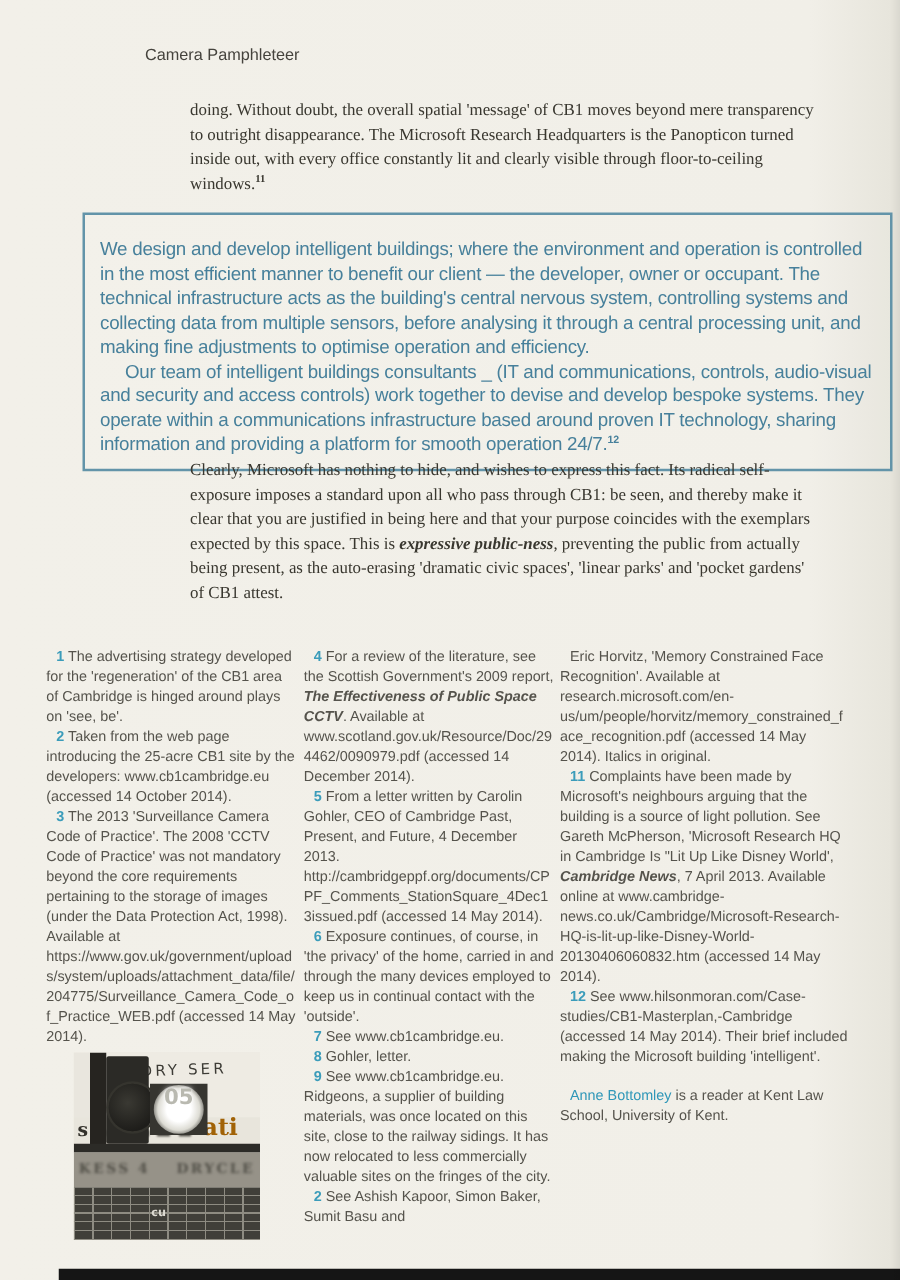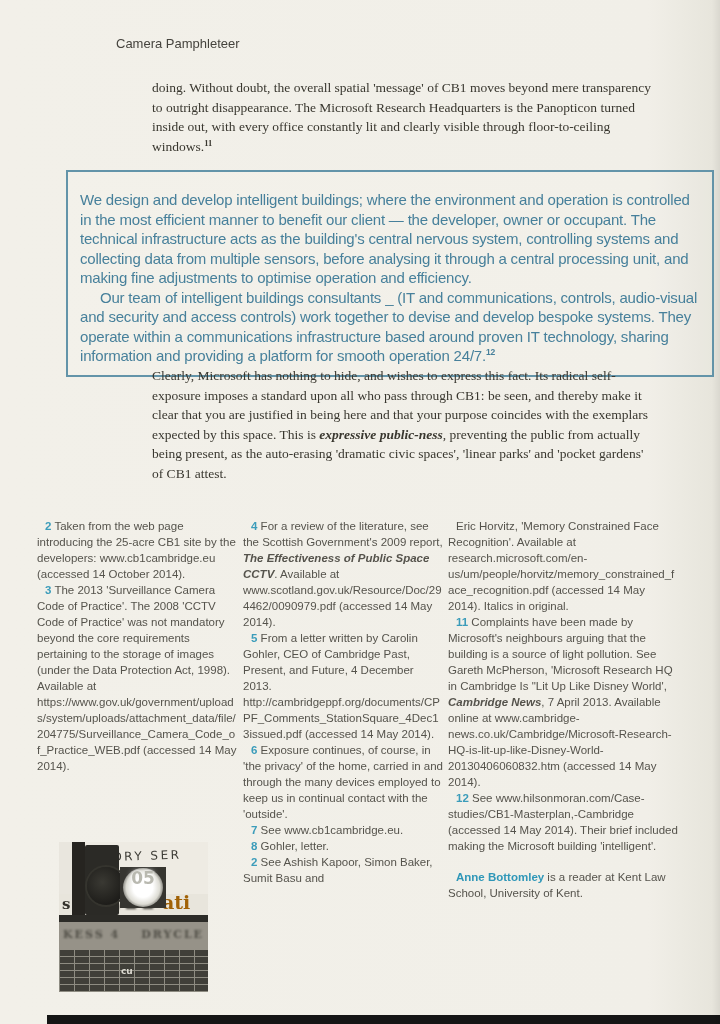--- a/index.html
+++ b/index.html
@@ -22,21 +22,21 @@
   .quote-para{margin:0;font:15px/19.5px "Liberation Sans",sans-serif;
     color:#47809b;letter-spacing:-0.2px;}
   .quote-para.indent{text-indent:20px;}
   .fn-col{position:absolute;top:518px;font:11.5px/16px "Liberation Sans",sans-serif;
     color:#55534c;overflow-wrap:break-word;word-break:break-word;}
   .fn-col1{left:37px;width:201px;}
   .fn-col2{left:243px;width:201px;}
   .fn-col3{left:448px;width:232px;}
   .fn-para{margin:0;text-indent:8px;}
   .fn-num{color:#3b9cba;font-weight:700;}
-  .bio-name{color:#2f97b8;font-weight:700;margin-top:40px;}
+  .bio-name{color:#2f97b8;font-weight:400;margin-top:40px;}
   .bios{margin-top:15px;}
   
   .photo{position:absolute;left:59px;top:842px;width:149px;height:150px;
     background:#e9e6de;overflow:hidden;font-family:"DejaVu Sans",sans-serif;}
   .photo-sign{position:absolute;left:14px;top:0;right:0;height:52px;background:#eeebe3;}
   .photo-sign-text{position:absolute;left:28px;top:7px;font-size:12px;font-weight:500;
     letter-spacing:2.5px;color:#3d3c36;transform:rotate(-2deg);white-space:nowrap;}
   .photo-pole{position:absolute;left:13px;top:0;width:13px;height:74px;background:#262420;}
   .photo-signal{position:absolute;left:26px;top:3px;width:34px;height:70px;
     background:#2b2a26;border-radius:2px;}
@@ -81,30 +81,32 @@
   <p class="body-para para1"><span class="seg-t">doing. Without doubt, the overall spatial 'message' of CB1 moves beyond mere transparency to outright disappearance. The Microsoft Research Headquarters is the Panopticon turned inside out, with every office constantly lit and clearly visible through floor-to-ceiling windows.</span><sup class="fn-ref">11</sup></p>
 
   <div class="quote-box">
     <p class="quote-para"><span class="seg-t">We design and develop intelligent buildings; where the environment and operation is controlled in the most efficient manner to benefit our client — the developer, owner or occupant. The technical infrastructure acts as the building's central nervous system, controlling systems and collecting data from multiple sensors, before analysing it through a central processing unit, and making fine adjustments to optimise operation and efficiency.</span></p>
     <p class="quote-para indent"><span class="seg-t">Our team of intelligent buildings consultants _ (IT and communications, controls, audio-visual and security and access controls) work together to devise and develop bespoke systems. They operate within a communications infrastructure based around proven IT technology, sharing information and providing a platform for smooth operation 24/7.</span><sup class="fn-ref">12</sup></p>
   </div>
 
   <p class="body-para para2"><span class="seg-t">Clearly, Microsoft has nothing to hide, and wishes to express this fact. Its radical self-exposure imposes a standard upon all who pass through CB1: be seen, and thereby make it clear that you are justified in being here and that your purpose coincides with the exemplars expected by this space. This is </span><span class="seg-i">expressive public-ness</span><span class="seg-t">, preventing the public from actually being present, as the auto-erasing 'dramatic civic spaces', 'linear parks' and 'pocket gardens' of CB1 attest.</span></p>
 
   <div class="fn-col fn-col1">
+      <div class="fn-para"><span class="fn-num">1</span><span class="seg-t">  The advertising strategy developed for the 'regeneration' of the CB1 area of Cambridge is hinged around plays on 'see, be'.</span></div>
       <div class="fn-para"><span class="fn-num">2</span><span class="seg-t">  Taken from the web page introducing the 25-acre CB1 site by the developers: www.cb1cambridge.eu (accessed 14 October 2014).</span></div>
       <div class="fn-para"><span class="fn-num">3</span><span class="seg-t">  The 2013 'Surveillance Camera Code of Practice'. The 2008 'CCTV Code of Practice' was not mandatory beyond the core requirements pertaining to the storage of images (under the Data Protection Act, 1998). Available at https://www.gov.uk/government/uploads/system/uploads/attachment_data/file/204775/Surveillance_Camera_Code_of_Practice_WEB.pdf (accessed 14 May 2014).</span></div>
     </div>
 
   <div class="fn-col fn-col2">
-      <div class="fn-para"><span class="fn-num">4</span><span class="seg-t">  For a review of the literature, see the Scottish Government's 2009 report, </span><span class="seg-i">The Effectiveness of Public Space CCTV</span><span class="seg-t">. Available at www.scotland.gov.uk/Resource/Doc/294462/0090979.pdf (accessed 14 May 2014).</span></div>
+      <div class="fn-para"><span class="fn-num">4</span><span class="seg-t">  For a review of the literature, see the Scottish Government's 2009 report, </span><span class="seg-i">The Effectiveness of Public Space CCTV</span><span class="seg-t">. Available at www.scotland.gov.uk/Resource/Doc/294462/0090979.pdf (accessed 14 December 2014).</span></div>
       <div class="fn-para"><span class="fn-num">5</span><span class="seg-t">  From a letter written by Carolin Gohler, CEO of Cambridge Past, Present, and Future, 4 December 2013. http://cambridgeppf.org/documents/CPPF_Comments_StationSquare_4Dec13issued.pdf (accessed 14 May 2014).</span></div>
       <div class="fn-para"><span class="fn-num">6</span><span class="seg-t">  Exposure continues, of course, in 'the privacy' of the home, carried in and through the many devices employed to keep us in continual contact with the 'outside'.</span></div>
       <div class="fn-para"><span class="fn-num">7</span><span class="seg-t">  See www.cb1cambridge.eu.</span></div>
       <div class="fn-para"><span class="fn-num">8</span><span class="seg-t">  Gohler, letter.</span></div>
+      <div class="fn-para"><span class="fn-num">9</span><span class="seg-t">  See www.cb1cambridge.eu. Ridgeons, a supplier of building materials, was once located on this site, close to the railway sidings. It has now relocated to less commercially valuable sites on the fringes of the city.</span></div>
       <div class="fn-para"><span class="fn-num">2</span><span class="seg-t">  See Ashish Kapoor, Simon Baker, Sumit Basu and</span></div>
     </div>
 
   <div class="fn-col fn-col3">
     <div>
         <div class="fn-para"><span class="seg-t">Eric Horvitz, 'Memory Constrained Face Recognition'. Available at research.microsoft.com/en-us/um/people/horvitz/memory_constrained_face_recognition.pdf (accessed 14 May 2014). Italics in original.</span></div>
         <div class="fn-para"><span class="fn-num">11</span><span class="seg-t">  Complaints have been made by Microsoft's neighbours arguing that the building is a source of light pollution. See Gareth McPherson, 'Microsoft Research HQ in Cambridge Is "Lit Up Like Disney World', </span><span class="seg-i">Cambridge News</span><span class="seg-t">, 7 April 2013. Available online at www.cambridge-news.co.uk/Cambridge/Microsoft-Research-HQ-is-lit-up-like-Disney-World-20130406060832.htm (accessed 14 May 2014).</span></div>
         <div class="fn-para"><span class="fn-num">12</span><span class="seg-t"> See www.hilsonmoran.com/Case-studies/CB1-Masterplan,-Cambridge (accessed 14 May 2014). Their brief included making the Microsoft building 'intelligent'.</span></div>
       </div>
     <div class="bios">

